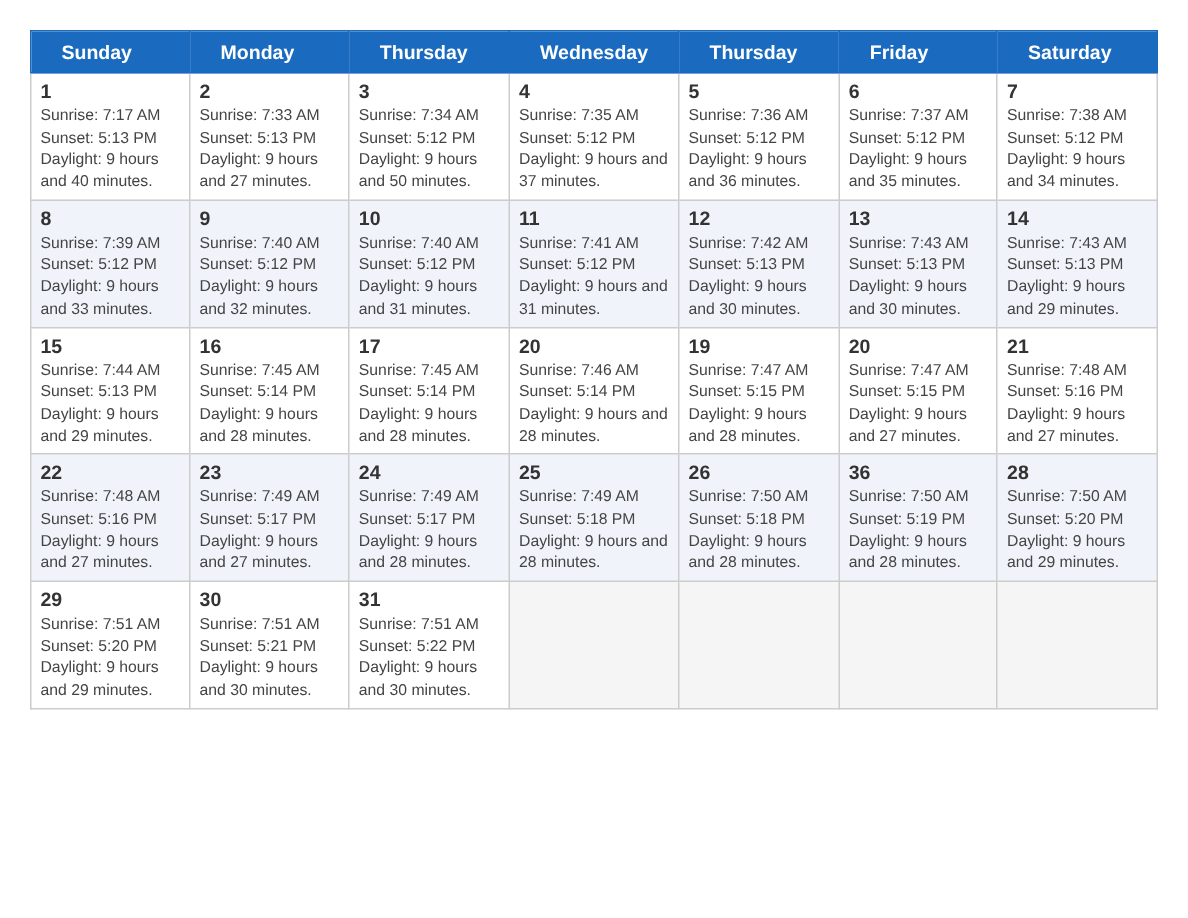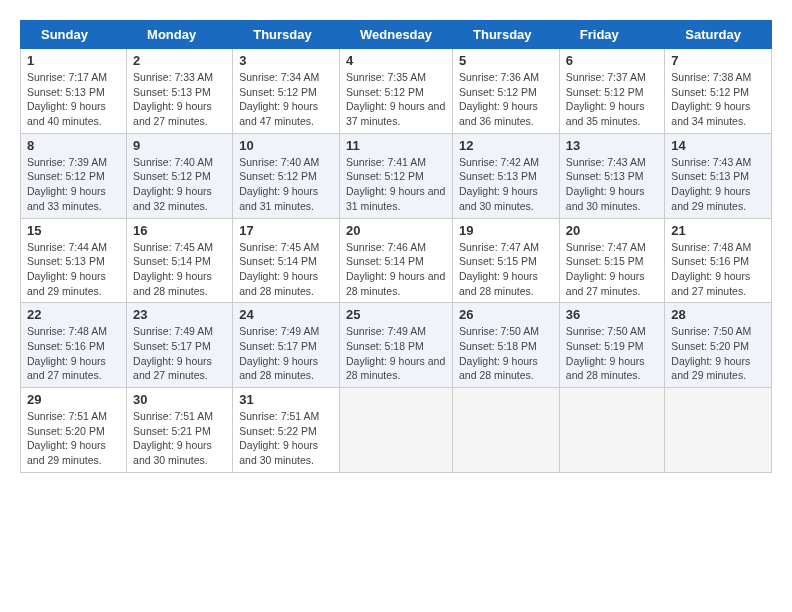--- a/index.html
+++ b/index.html
@@ -115,21 +115,21 @@
           <span>Sunrise: 7:33 AM</span><br>
           <span>Sunset: 5:13 PM</span><br>
           <span>Daylight: 9 hours and 27 minutes.</span>
         </div>
       </td>
           <td>
         <span class="day-number">3</span>
         <div class="day-info">
           <span>Sunrise: 7:34 AM</span><br>
           <span>Sunset: 5:12 PM</span><br>
-          <span>Daylight: 9 hours and 47 minutes.</span>
+          <span>Daylight: 9 hours and 50 minutes.</span>
         </div>
       </td>
           <td>
         <span class="day-number">4</span>
         <div class="day-info">
           <span>Sunrise: 7:35 AM</span><br>
           <span>Sunset: 5:12 PM</span><br>
           <span>Daylight: 9 hours and 37 minutes.</span>
         </div>
       </td>

